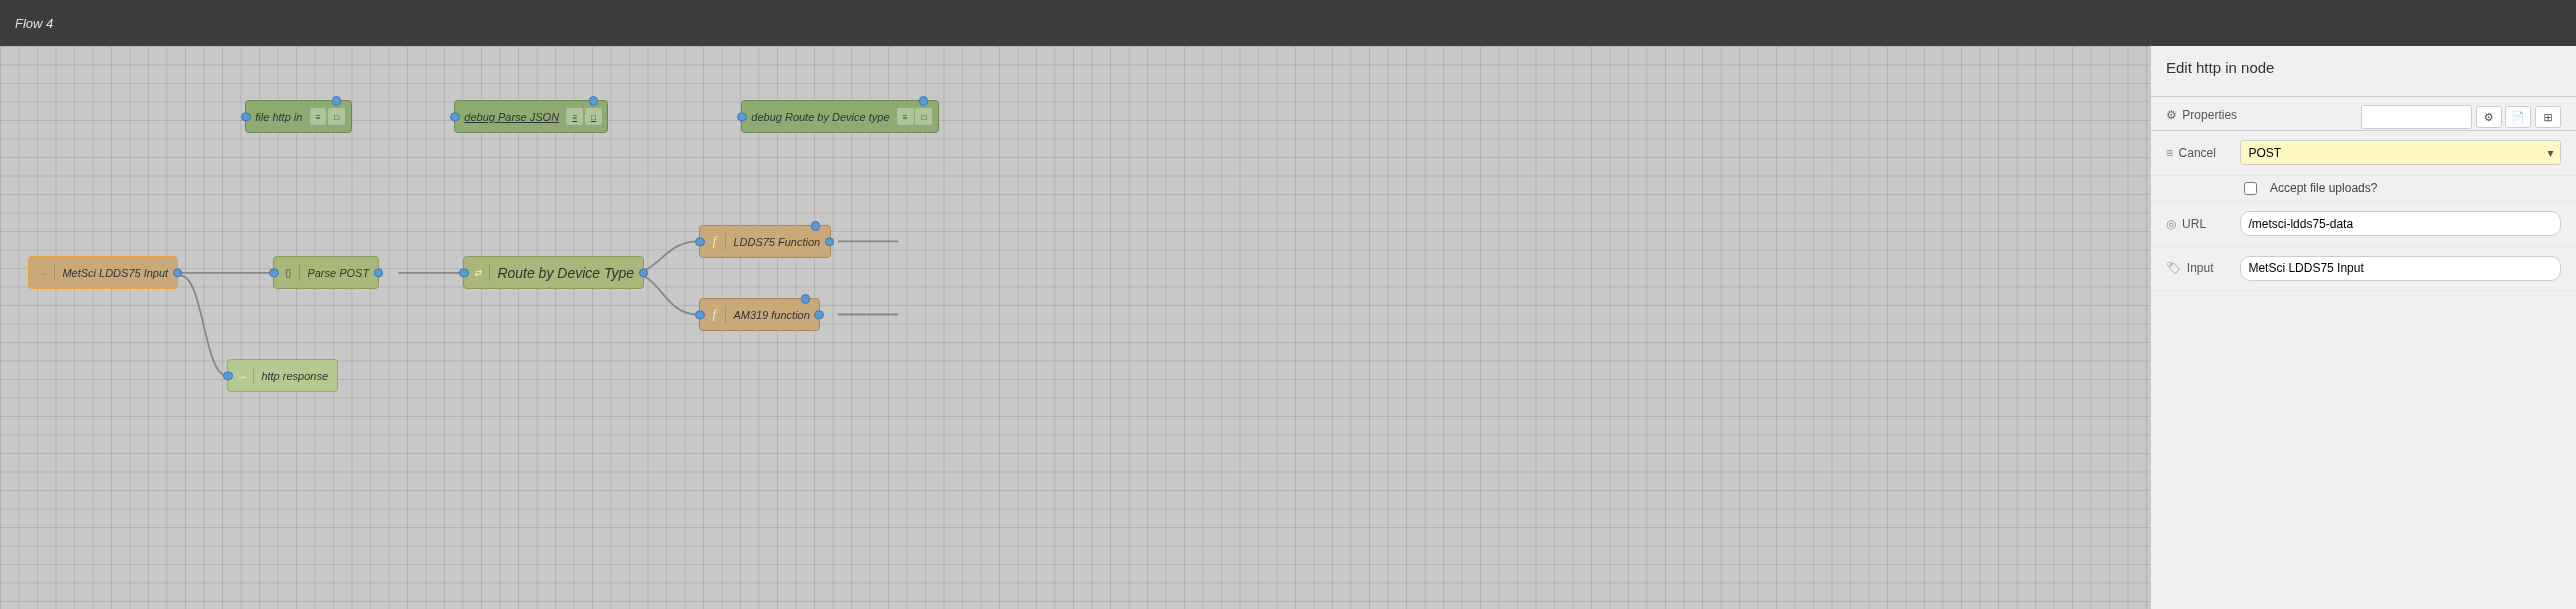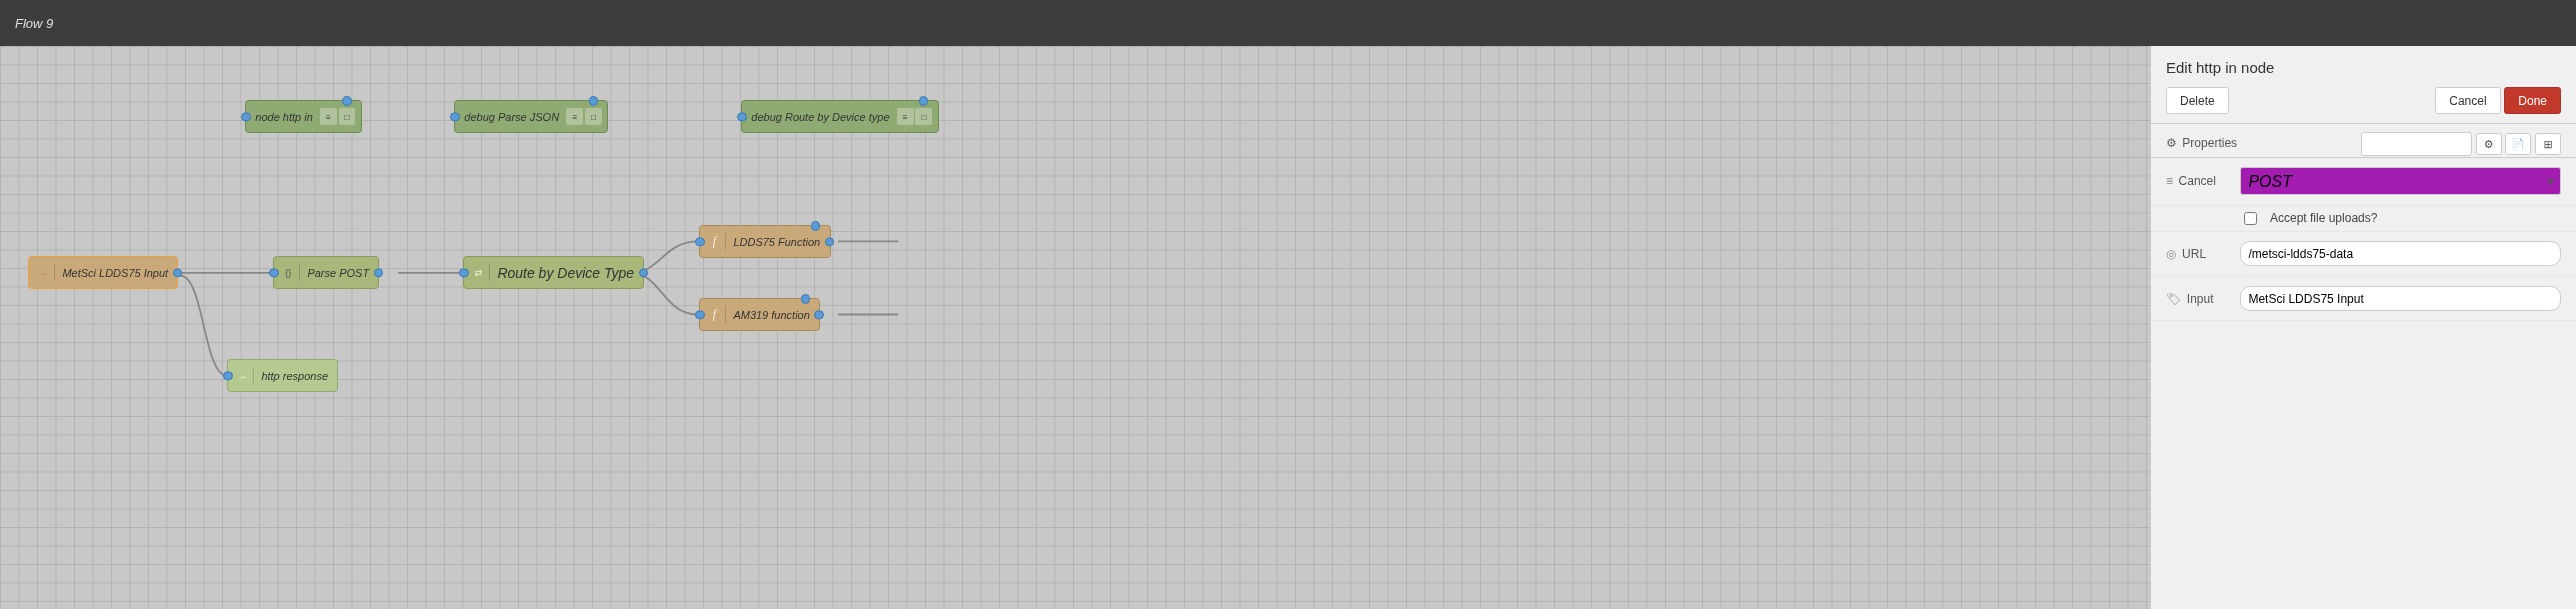--- a/index.html
+++ b/index.html
@@ -235,25 +235,24 @@
       align-items: center;
       gap: 5.6px;
       flex-shrink: 0;
     }
     .prop-label-icon { color: #888; font-size: 12px; }
     .prop-select {
       width: 100%;
       padding: 4.6px 7.4px;
       border: 0.9px solid #ccc;
       border-radius: 2.8px;
-      font-size: 16px;
-      background: #a21caf;
+      font-size: 12px;
+      background: #fef9c3;
       appearance: none;
       cursor: pointer;
-      font-style: italic;
     }
     .prop-select-wrapper {
       position: relative;
       flex: 1;
     }
     .prop-select-wrapper::after {
       content: '▾';
       position: absolute;
       right: 7.4px;
       top: 50%;
@@ -281,21 +280,21 @@
       display: flex;
       align-items: center;
       gap: 13px;
       cursor: pointer;
     }
   </style>
 </head>
 <body>
 
 <div class="top-bar">
-  <span class="top-bar-title">Flow 9</span>
+  <span class="top-bar-title">Flow 4</span>
 </div>
 
 <div class="main-area">
 
   <div class="canvas">
 
     <svg class="connections-svg" viewBox="0 0 2322 608" width="2150" height="563">
 
       <path class="connection-path" d="M 195,245 C 245,245 265,245 295,245"></path>
 
@@ -308,28 +307,28 @@
       <path class="connection-path" d="M 680,245 C 715,245 715,290 755,290"></path>
 
       <path class="connection-path" d="M 905,211 C 935,211 945,211 970,211"></path>
 
       <path class="connection-path" d="M 905,290 C 935,290 945,290 970,290"></path>
     </svg>
 
     <div class="node node-green-dark" style="left:245px; top:54px; padding-right:5.6px;">
       <div class="node-dot top-right" style="top:-4.6px; right:9.3px;"></div>
       <div class="node-dot left"></div>
-      <span style="font-style:italic; font-size:11px;">node http in</span>
+      <span style="font-style:italic; font-size:11px;">file http in</span>
       <div class="node-debug-icons">
         <div class="debug-icon-box">≡</div>
         <div class="debug-icon-box">□</div>
       </div>
     </div>
 
-    <div class="node node-green-dark" style="left:454px; top:54px; padding-right:5.6px;">
+    <div class="node node-green-dark" style="left:454px; top:54px; padding-right:5.6px;text-decoration:underline;">
       <div class="node-dot top-right" style="top:-4.6px; right:9.3px;"></div>
       <div class="node-dot left"></div>
       <span style="font-style:italic; font-size:11px;">debug Parse JSON</span>
       <div class="node-debug-icons">
         <div class="debug-icon-box">≡</div>
         <div class="debug-icon-box">□</div>
       </div>
     </div>
 
     <div class="node node-green-dark" style="left:741px; top:54px; padding-right:5.6px;">
@@ -383,29 +382,20 @@
       <div class="node-icon node-icon-border" style="font-size:10.2px;">→</div>
       <span style="font-style:italic; font-size:11px;">http response</span>
     </div>
 
   </div>
 
   <div class="right-panel">
 
     <div class="panel-header">
       <div class="panel-title">Edit http in node</div>
-      <div class="panel-actions">
-        <div class="panel-actions-left">
-          <button class="btn btn-danger">Delete</button>
-        </div>
-        <div class="panel-actions-right">
-          <button class="btn">Cancel</button>
-          <button class="btn btn-primary">Done</button>
-        </div>
-      </div>
     </div>
 
     <div class="panel-tab-bar">
       <div class="panel-tab-label">
         <span class="gear-icon">⚙</span>
         <span>Properties</span>
       </div>
       <input type="text" class="search-box" placeholder="" style="">
       <div class="panel-tab-icons">
         <div class="tab-icon-btn">⚙</div>

